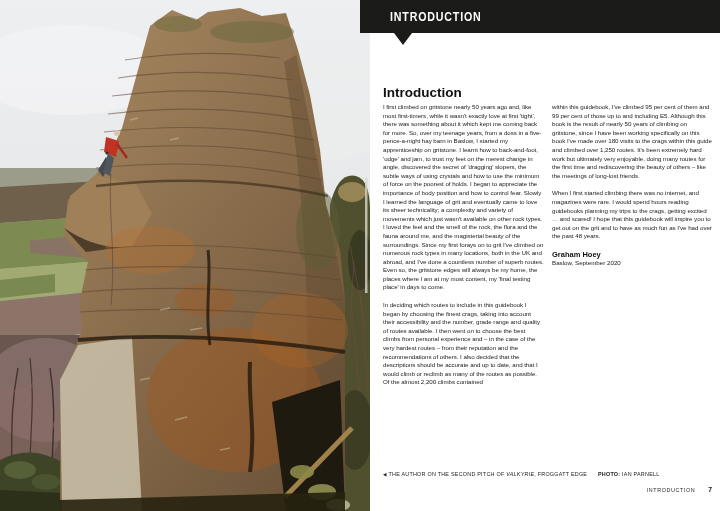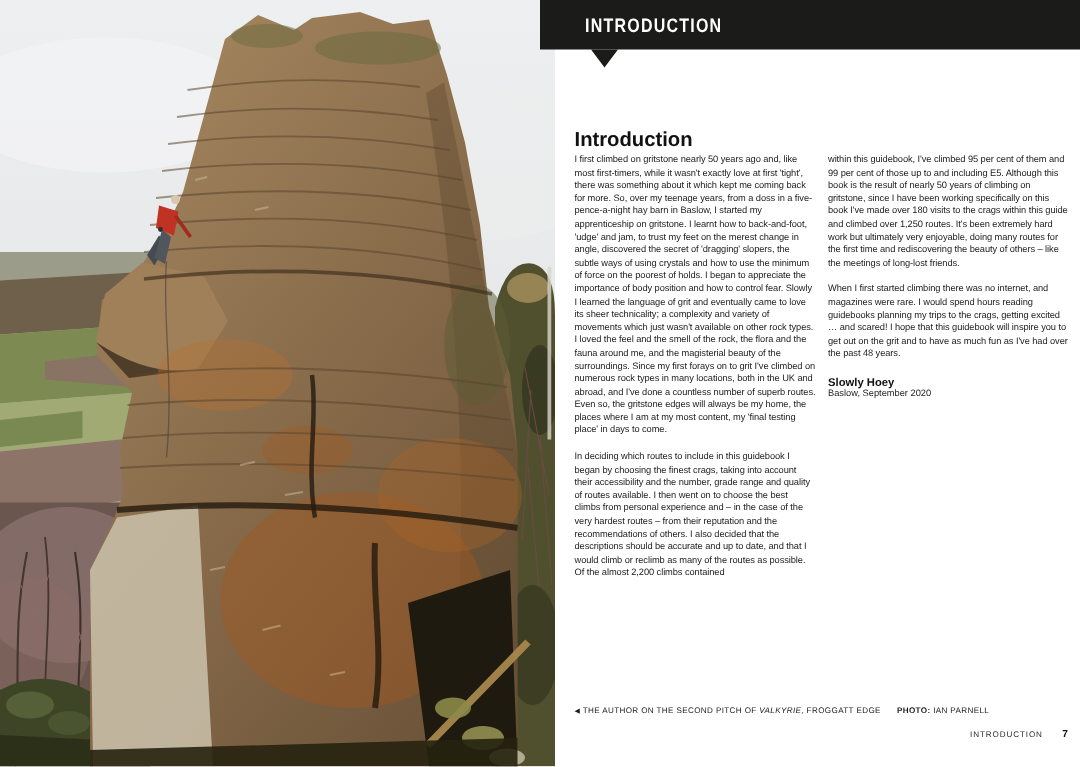--- a/index.html
+++ b/index.html
@@ -175,21 +175,21 @@
     <h1 class="page-title">Introduction</h1>
 
     <div class="columns">
       <div class="col">
         <p>I first climbed on gritstone nearly 50 years ago and, like most first-timers, while it wasn't exactly love at first 'tight', there was something about it which kept me coming back for more. So, over my teenage years, from a doss in a five-pence-a-night hay barn in Baslow, I started my apprenticeship on gritstone. I learnt how to back-and-foot, 'udge' and jam, to trust my feet on the merest change in angle, discovered the secret of 'dragging' slopers, the subtle ways of using crystals and how to use the minimum of force on the poorest of holds. I began to appreciate the importance of body position and how to control fear. Slowly I learned the language of grit and eventually came to love its sheer technicality; a complexity and variety of movements which just wasn't available on other rock types. I loved the feel and the smell of the rock, the flora and the fauna around me, and the magisterial beauty of the surroundings. Since my first forays on to grit I've climbed on numerous rock types in many locations, both in the UK and abroad, and I've done a countless number of superb routes. Even so, the gritstone edges will always be my home, the places where I am at my most content, my 'final testing place' in days to come.</p>
         <p>In deciding which routes to include in this guidebook I began by choosing the finest crags, taking into account their accessibility and the number, grade range and quality of routes available. I then went on to choose the best climbs from personal experience and – in the case of the very hardest routes – from their reputation and the recommendations of others. I also decided that the descriptions should be accurate and up to date, and that I would climb or reclimb as many of the routes as possible. Of the almost 2,200 climbs contained</p>
       </div>
       <div class="col">
         <p>within this guidebook, I've climbed 95 per cent of them and 99 per cent of those up to and including E5. Although this book is the result of nearly 50 years of climbing on gritstone, since I have been working specifically on this book I've made over 180 visits to the crags within this guide and climbed over 1,250 routes. It's been extremely hard work but ultimately very enjoyable, doing many routes for the first time and rediscovering the beauty of others – like the meetings of long-lost friends.</p>
         <p>When I first started climbing there was no internet, and magazines were rare. I would spend hours reading guidebooks planning my trips to the crags, getting excited … and scared! I hope that this guidebook will inspire you to get out on the grit and to have as much fun as I've had over the past 48 years.</p>
-        <div class="signature-name">Slowly Hoey</div>
+        <div class="signature-name">Graham Hoey</div>
         <div class="signature-sub">Baslow, September 2020</div>
       </div>
     </div>
 
     <div class="photo-caption">
       <span class="marker">◀</span>
       <span>THE AUTHOR ON THE SECOND PITCH OF </span><span class="route">VALKYRIE</span><span>, FROGGATT EDGE</span>
       <span class="photo-label">PHOTO:</span>
       <span>IAN PARNELL</span>
     </div>

